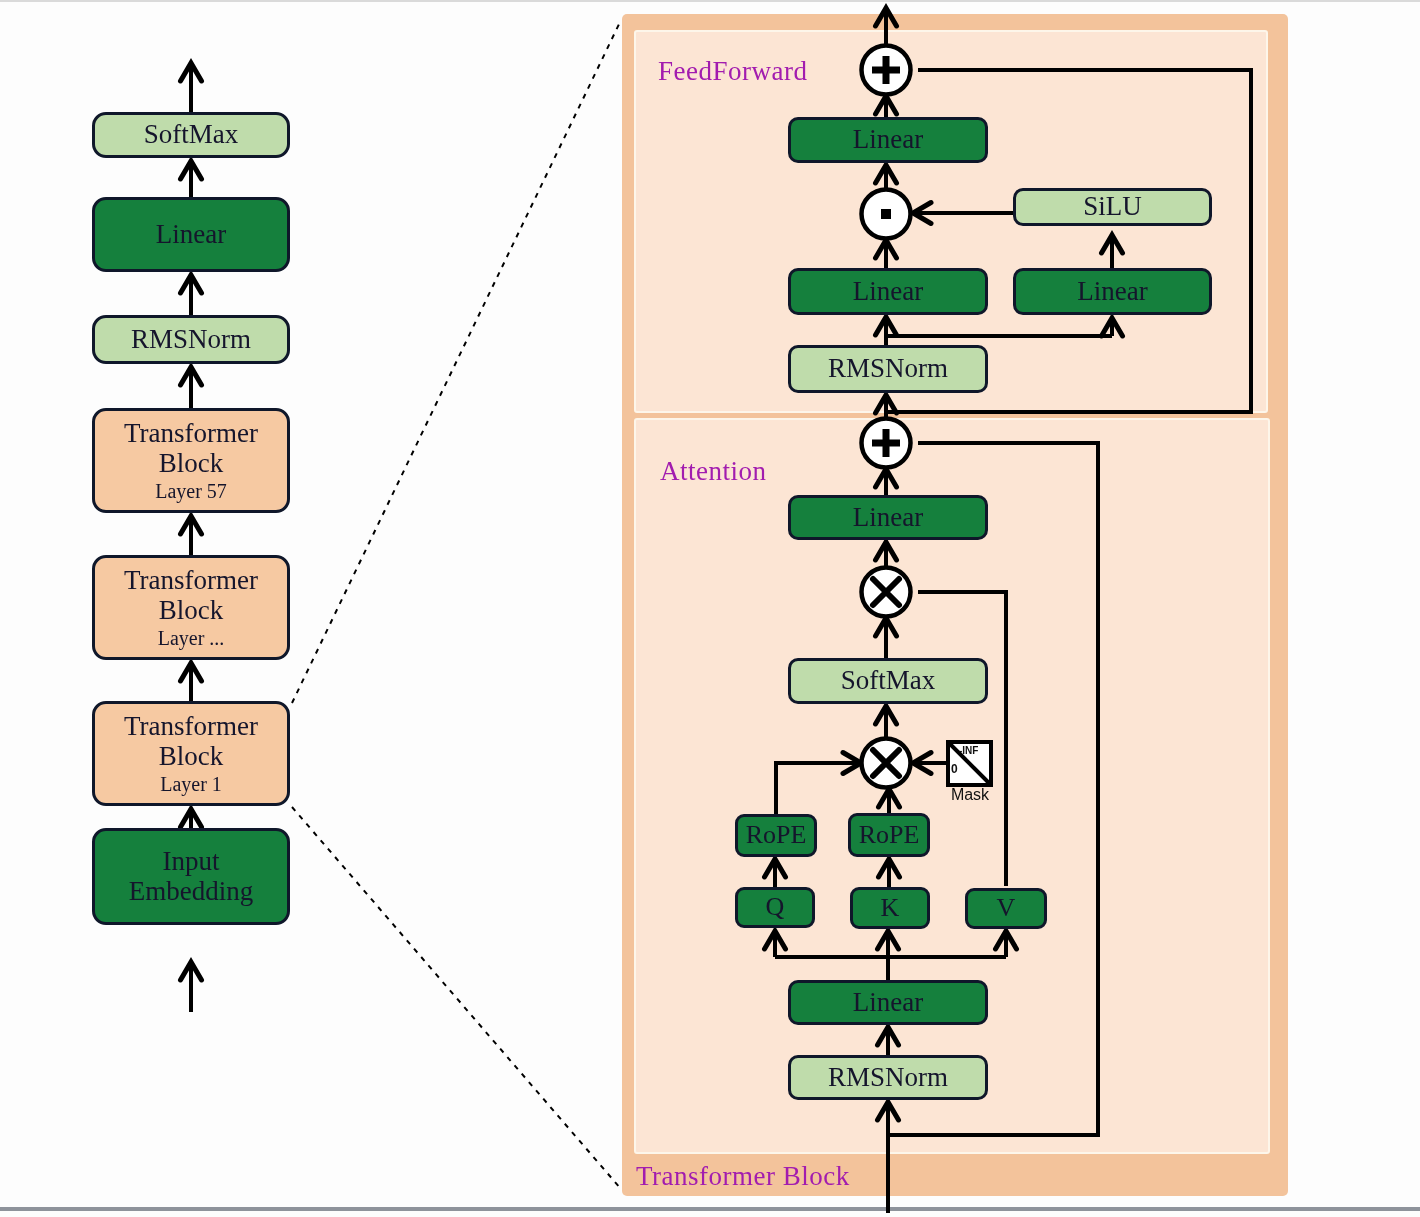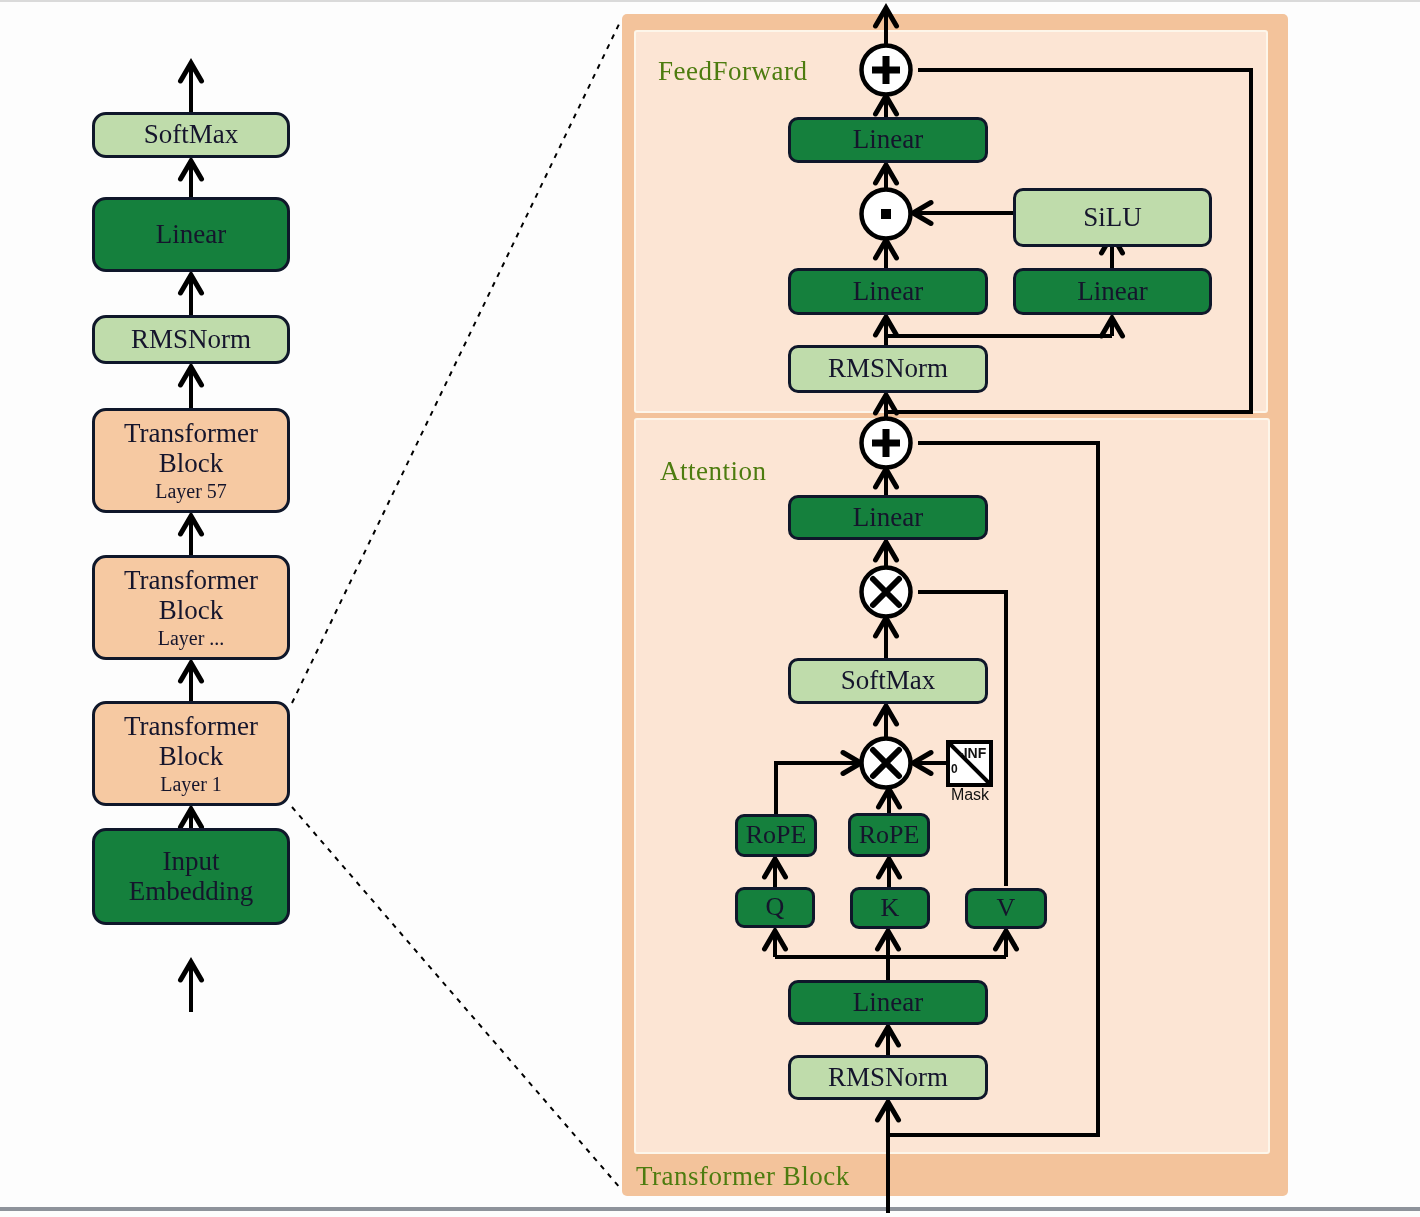--- a/index.html
+++ b/index.html
@@ -14,39 +14,39 @@
     position:absolute;left:622px;top:14px;width:666px;height:1182px;
     background:#f3c39b;border-radius:5px;
   }
   .panel-inner{
     position:absolute;background:#fce5d4;border:2px solid #fdf6ea;border-radius:3px;
   }
   .panel-ff{left:634px;top:30px;width:630px;height:379px;}
   .panel-att{left:634px;top:418px;width:632px;height:732px;}
 
   .panel-title{
-    position:absolute;color:#4d7c0f;font-size:27px;letter-spacing:0.5px;white-space:nowrap;
+    position:absolute;color:#a21caf;font-size:27px;letter-spacing:0.5px;white-space:nowrap;
   }
 
   svg#diagram-svg{position:absolute;left:0;top:0;z-index:3;}
 
   .box{
     position:absolute;z-index:4;border:3px solid #0f172a;border-radius:10px;
     display:flex;align-items:center;justify-content:center;text-align:center;
     color:#15152c;font-size:27px;box-sizing:border-box;line-height:1.1;
   }
   .blue{background:#15803d;}
   .green{background:#bfdcab;}
   .orange{background:#f6c9a2;}
   .lblock{left:92px;width:198px;border-radius:14px;}
   .blk-sub{font-size:20px;margin-top:2px;}
   .small-box{font-size:26px;border-radius:9px;}
 
   .mask-text{position:absolute;z-index:5;font-family:"Liberation Sans","DejaVu Sans",sans-serif;color:#111;}
-  .mask-inf{left:959px;top:745px;font-size:14px;font-weight:bold;}
+  .mask-inf{left:959px;top:745px;font-size:10px;font-weight:bold;}
   .mask-zero{left:951px;top:762px;font-size:12px;font-weight:bold;}
   .mask-label{left:939px;top:786px;width:62px;text-align:center;font-size:16px;}
 </style>
 </head>
 <body>
 
 <div id="canvas">
 
   <div class="edge-top"></div>
   <div class="edge-bottom"></div>
@@ -189,21 +189,21 @@
       <div class="blk-sub">Layer 1</div>
     </div>
   </div>
   <div class="box blue lblock" style="top:828px;height:97px;">
     <div style="width:172px;margin:auto;">Input Embedding</div>
   </div>
 
   <div class="box blue" style="left:788px;top:117px;width:200px;height:46px;">
     <div>Linear</div>
   </div>
-  <div class="box green" style="left:1013px;top:188px;width:199px;height:59px;">
+  <div class="box green" style="left:1013px;top:188px;width:199px;height:38px;">
     <div>SiLU</div>
   </div>
   <div class="box blue" style="left:788px;top:268px;width:200px;height:47px;">
     <div>Linear</div>
   </div>
   <div class="box blue" style="left:1013px;top:268px;width:199px;height:47px;">
     <div>Linear</div>
   </div>
   <div class="box green" style="left:788px;top:345px;width:200px;height:48px;">
     <div>RMSNorm</div>

